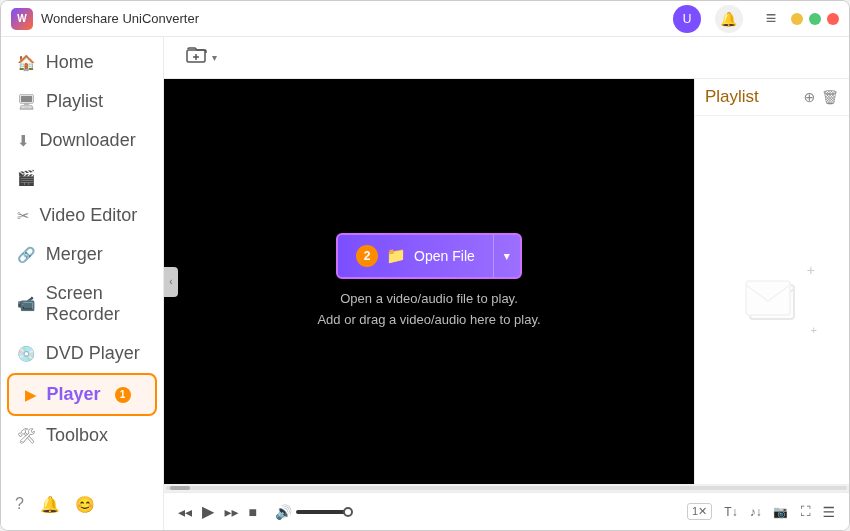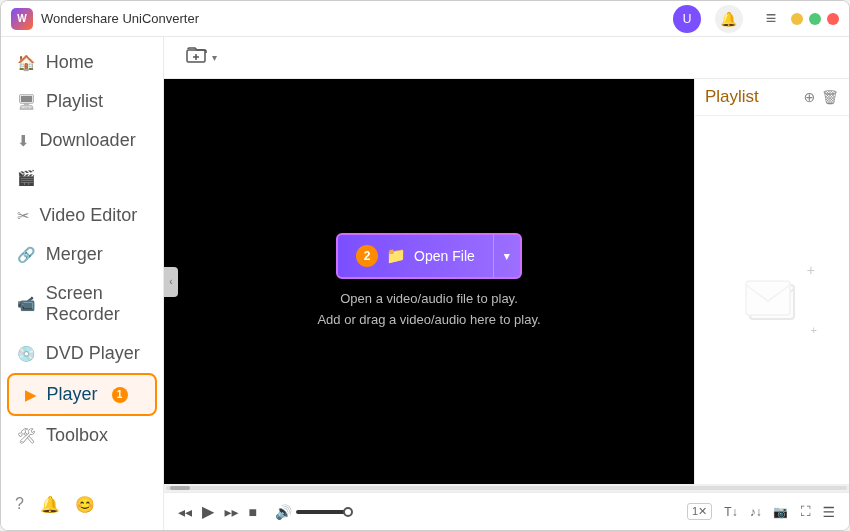--- a/index.html
+++ b/index.html
@@ -82,21 +82,21 @@
     }
     .sidebar-item.active {
       background: #fff5ee;
       border: 2px solid #ff8c00;
       border-radius: 8px;
       margin: 0 6px;
     }
     .sidebar-item .icon { font-size: 15px; color: #888; }
     .sidebar-item.active .icon { color: #ff8c00; }
     .sidebar-item .label { font-size: 18px; color: #555; }
-    .sidebar-item.active .label { color: #0c4a6e; font-weight: 400; }
+    .sidebar-item.active .label { color: #8b5cf6; font-weight: 700; }
     .badge {
       width: 16px; height: 16px;
       background: #ff8c00;
       border-radius: 50%;
       color: #fff;
       font-size: 10px;
       display: flex; align-items: center; justify-content: center;
       margin-left: 4px;
       font-weight: bold;
     }

